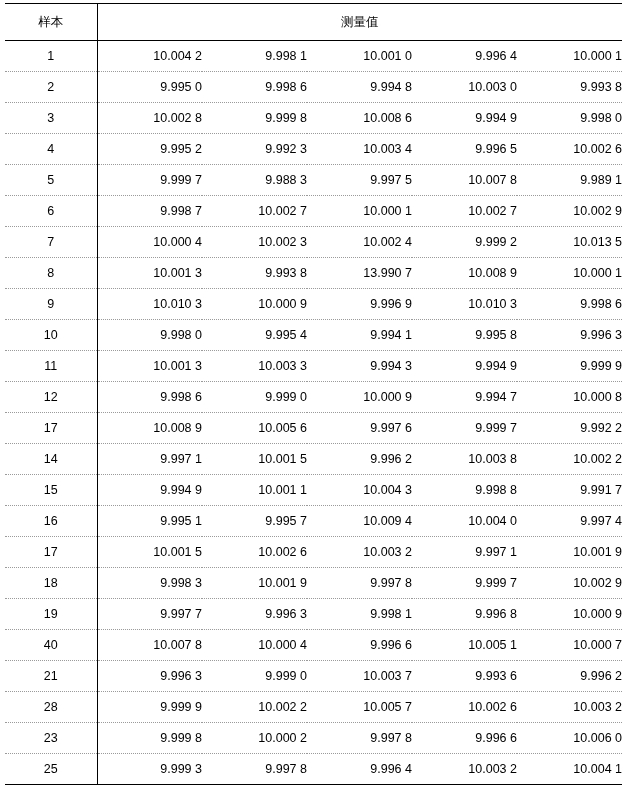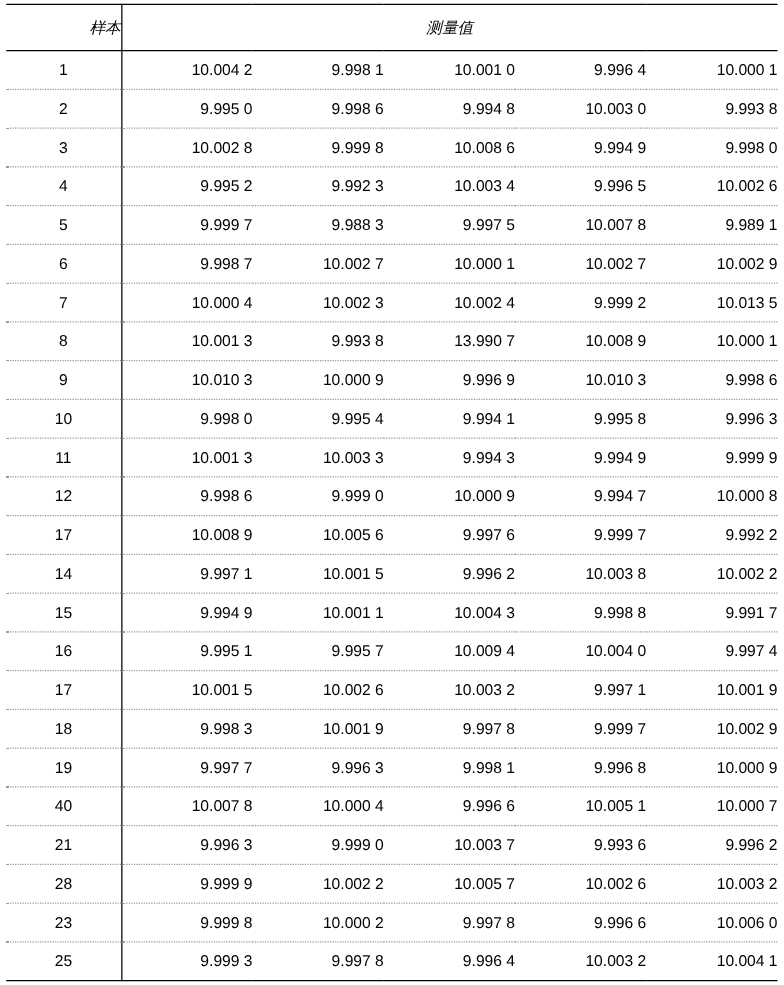--- a/index.html
+++ b/index.html
@@ -37,27 +37,25 @@
     vertical-align: middle;
   }
   
   tr.head-row th {
     border-top: 1px solid #000000;
     border-bottom: 1px solid #000000;
     height: 36px;
     line-height: 36px;
   }
   th.head-sample {
-    text-align: right;
+    text-align: center;
     padding-left: 9px;
     border-right: 1px solid #000000;
-    font-style: italic;
   }
   th.head-measure {
-    font-style: italic;
   }
   
   tbody tr td {
     border-bottom: 1px dotted #9a9a9a;
   }
   tbody tr:last-child td {
     border-bottom: 1px solid #000000;
   }
   td.sample-cell {
     text-align: center;

